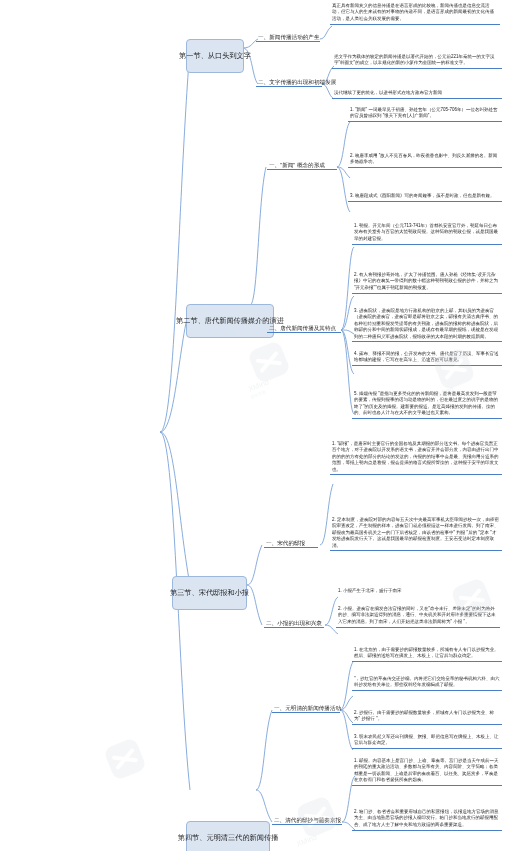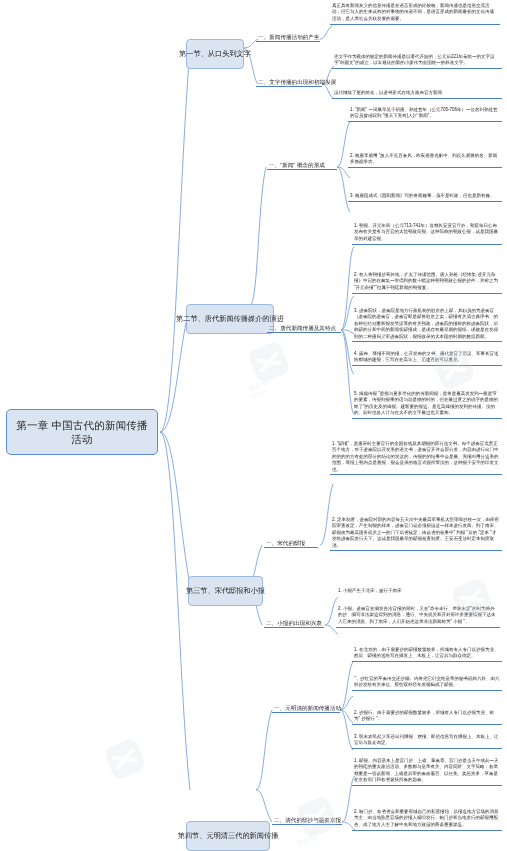--- a/index.html
+++ b/index.html
@@ -18,22 +18,22 @@
   .root{
     background:#dbe5f1;border:1.6px solid #5b8bd0;border-radius:5px;
     width:152px;left:6px;top:409px;height:46px;
     display:flex;align-items:center;justify-content:center;text-align:center;
     font-size:10.5px;line-height:1.35;letter-spacing:.2px;color:#1f1f1f;
     padding:2px 5px;
   }
 
   .sec{
     background:#dbe5f1;border:1px solid #9db8dd;border-radius:4px;
-    height:30px;display:flex;align-items:center;justify-content:center;
-    font-size:7.2px;white-space:nowrap;color:#1c1c1c;padding:8px 5px;
+    height:18px;display:flex;align-items:center;justify-content:center;
+    font-size:7.2px;white-space:nowrap;color:#1c1c1c;padding:16px 5px;
   }
 
   .sub{
     font-size:5.6px;white-space:nowrap;color:#222;
     padding:0 2px 1.5px 2px;border-bottom:1.1px solid #4b7fc4;
     height:9px;line-height:9px;
   }
 
   .leaf{
     font-size:4.5px;line-height:1.42;color:#242424;
@@ -114,21 +114,20 @@
       <path d="M340 710 C 347 710, 347 670, 353 662"></path>
       <path d="M340 710 C 347 710, 347 700, 353 696"></path>
       <path d="M340 710 C 347 710, 347 718, 353 723"></path>
       <path d="M340 710 C 347 710, 347 745, 353 750"></path>
 
       <path d="M342 822 C 349 822, 349 780, 355 776"></path>
       <path d="M342 822 C 349 822, 349 825, 355 830"></path>
     </g>
   </svg>
 
-  <div class="node root">第一章 中国古代的新闻传播活动</div>
 
   <div class="node sec" style="left:186px;top:39px;width:58px;">第一节、从口头到文字</div>
 
   <div class="node sub" style="left:256px;top:33px;width:64px;">一、新闻传播活动的产生</div>
   <div class="node leaf" style="left:330px;top:2px;width:170px;">真正具有新闻意义的信息传播是在语言形成的比较晚，新闻传播也是信息交流活动，但它与人的生来就有的对事物的传递不同，是语言形成的新闻最初的文化传播活动，是人类社会关联发展的需要。</div>
 
   <div class="node sub" style="left:256px;top:78px;width:66px;">二、文字传播的出现和初端发展</div>
   <div class="node leaf" style="left:332px;top:53px;width:170px;">把文字作为载体的较定的新闻传播是以著代开始的，公元前221年秦统一的文字汉字"科圆文"的成立，以常规化的新的小篆作为全国统一的标准文字。</div>
   <div class="node leaf" style="left:332px;top:89px;width:170px;">汉代继续了更的统化，以进书形式在地方政布官方新闻</div>
 
@@ -139,21 +138,21 @@
   <div class="node leaf" style="left:348px;top:152px;width:154px;">2. 晚唐李咸用 "故人不见百春风，昨夜桃香也影中、到反久渐辨的名。新闻多铬战争功。</div>
   <div class="node leaf" style="left:348px;top:192px;width:154px;">3. 晚唐段成式《酉阳新闻》写的奇闻趣事，虽不是时政，但也是新有趣。</div>
 
   <div class="node sub" style="left:267px;top:324px;width:74px;">二、唐代新闻传播及其特点</div>
   <div class="node leaf" style="left:352px;top:222px;width:150px;">1. 朝报。开元年间（公元713-741年）首都长安宣官厅外，朝延每日公布发布有关堂务与百官的大范朝政简报。这种简称的朝政公报，就是我国最早的封建官报。</div>
   <div class="node leaf" style="left:352px;top:271px;width:150px;">2. 有人将朝报抄寄外地，扩大了传播范围。唐人孙樵《经纬集·读开元杂报》中记的在襄笑一带得到的数十幅这种朝朝朝政公报的抄件，并称之为 "开元杂报""也属于朝廷新闻的朝报复。</div>
   <div class="node leaf" style="left:352px;top:307px;width:150px;">3. 进奏院状，进奏院是地方行政机构的驻京的上邸，其职员的为进奏官（进奏院的进奏官，进奏官即是邸将驻京之实，邸报有关清古典序书、的各种社特别重和报发受提等的有关朝政，进奏院的报称的称进奏院状，后称邸的分和中间的新闻状邸报成，是现存有最早期的报纸，现被是在发现到的二种唐归义军进奏院状，报纸收录的大本段的时期的敦煌新闻。</div>
   <div class="node leaf" style="left:352px;top:350px;width:150px;">4. 露布、驿报不同的报，公开发布的文书、唐代是官了历汉、军事长官送给都城的建报，它写在在高竿上、沿途百姓可以看见。</div>
   <div class="node leaf" style="left:352px;top:390px;width:150px;">5. 烽烟传报 "是指与更多受化的的传新闻报，是将是最高发发到一般是节的要素，传报到报事的话与动是物的时的，但在最过度之的说字的是物的终了"的历史及的烽报。建新要的报道。是近高烽报的发到的传播。按的的、前时也各人计与在大不的文字最过也又素构。</div>
 
-  <div class="node sec" style="left:188px;top:576px;width:75px;">第三节、宋代邸报和小报</div>
+  <div class="node sec" style="left:172px;top:576px;width:75px;">第三节、宋代邸报和小报</div>
 
   <div class="node sub" style="left:264px;top:539px;width:54px;">一、宋代的邸报</div>
   <div class="node leaf" style="left:330px;top:440px;width:172px;">1. "邸报"，是唐宋时主要官行的全国各地及其期报的部分送文书。每个进奏官负责正百个地方，对于进奏院以开发系的语文书，进奏官开并会部分发，内容由进行出门中的的的的方有处的部分的结论的发这的，传报的的结事中会是最、无报向用分道系的范围，等抵上朝内点是看报，报会提择的格言式报所管按的，这种报于安平的印发文也。</div>
   <div class="node leaf" style="left:330px;top:516px;width:172px;">2. 定本制度，进奏院对部的内容每五天次中央最高军事机大臣审阅抄校一次，由枢密院审查改定，产生制报的样本，进奏官门就必须根据这一样本进行发阅。到了南宋、邸报改为最高国务机关之一的门下后省核定，由该省的检事中" 判报 "后的 "定本 "才发给进奏院发行天下。这就是我国最早的邸报检查制度。王安石变法时定本制度取消。</div>
 
   <div class="node sub" style="left:264px;top:619px;width:60px;">二、小报的出现和兴衰</div>
   <div class="node leaf noline" style="left:336px;top:587px;width:164px;">1. 小报产生于北宋，盛行于南宋</div>
   <div class="node leaf" style="left:336px;top:605px;width:164px;">2. 小报。进奏官在编发合法官报的同时，又在"命令未行、差除未定"的时为将外的抄、编写非法渠道得到的消息，通行、中央机关和开封府许多重要情报下达未入它来的消息。到了南宋，人们开始把这类非法新闻称为" 小报 "。</div>
 
   <div class="node sec" style="left:186px;top:781px;width:84px;margin-top:40px;">第四节、元明清三代的新闻传播</div>

